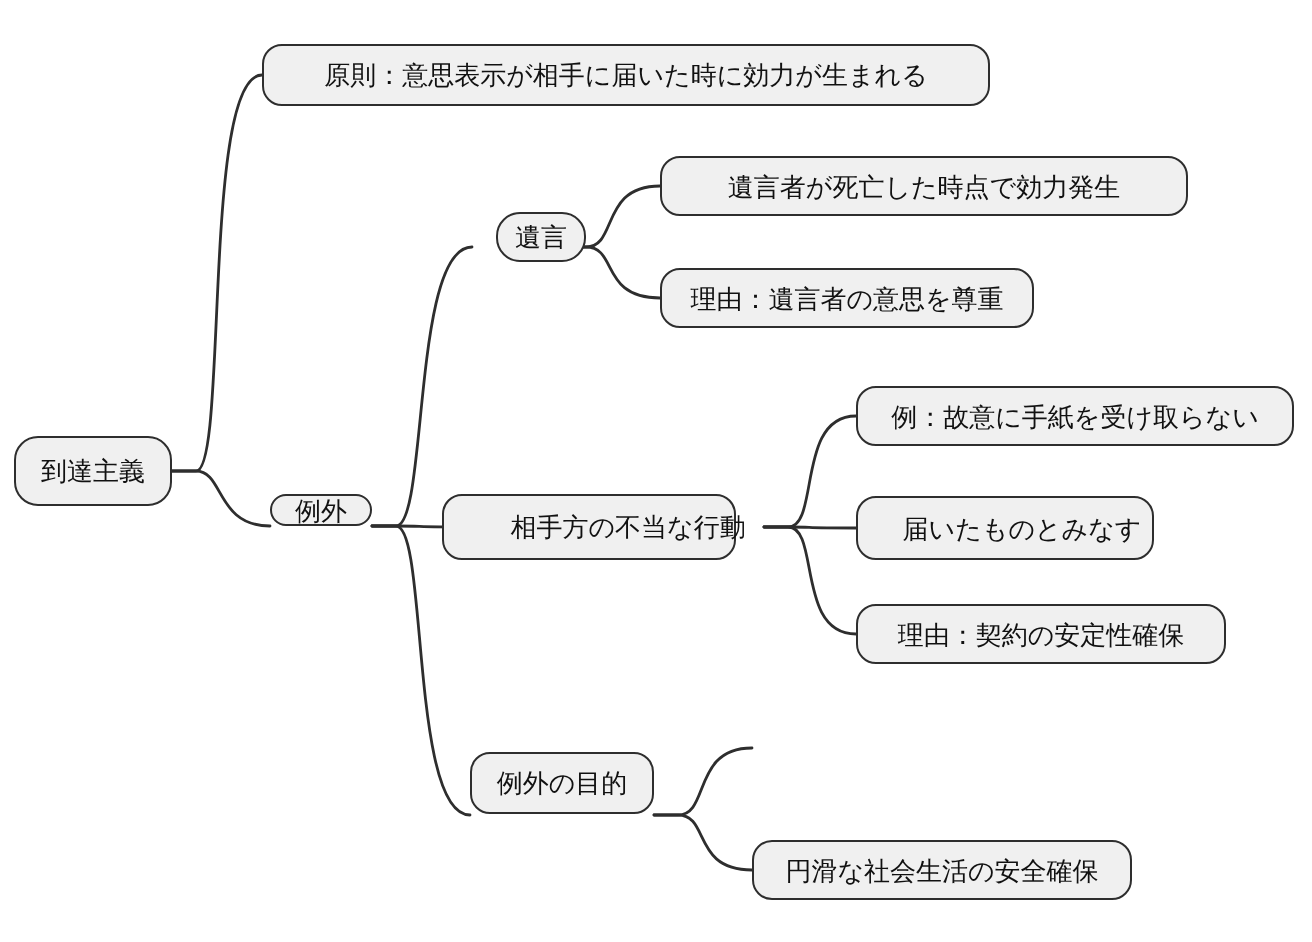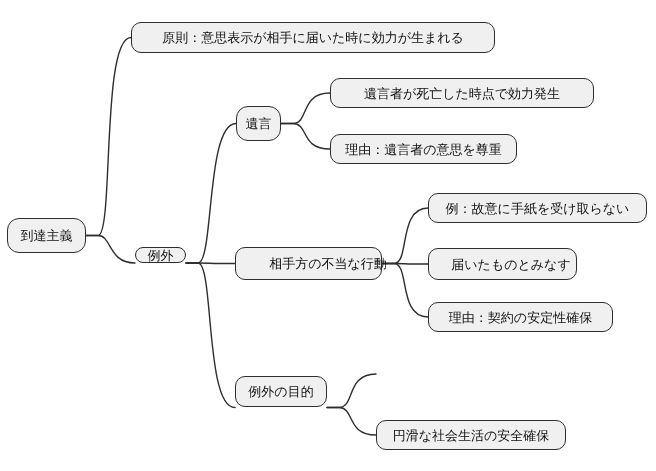--- a/index.html
+++ b/index.html
@@ -40,24 +40,24 @@
     font-size: 13px;
     line-height: 1;
     color: #111111;
     white-space: nowrap;
     cursor: default;
   }
   
   .n-root           { left: 7px;   top: 218px; width: 79px;  height: 35px; border-radius: 12px; }
   .n-principle      { left: 131px; top: 22px;  width: 364px; height: 31px; }
   .n-exception      { left: 135px; top: 247px; width: 51px;  height: 16px; border-radius: 12px; }
-  .n-will           { left: 236px; top: 106px; width: 45px;  height: 35px; border-radius: 12px; }
+  .n-will           { left: 248px; top: 106px; width: 45px;  height: 25px; border-radius: 12px; }
   .n-will-death     { left: 330px; top: 78px;  width: 264px; height: 30px; }
   .n-will-reason    { left: 330px; top: 134px; width: 187px; height: 30px; }
-  .n-unfair         { left: 235px; top: 247px; width: 147px; height: 33px; padding-left: 39px; }
+  .n-unfair         { left: 221px; top: 247px; width: 147px; height: 33px; padding-left: 39px; }
   .n-unfair-example { left: 428px; top: 193px; width: 219px; height: 30px; }
   .n-unfair-deemed  { left: 428px; top: 248px; width: 149px; height: 32px; padding-left: 17px; }
   .n-unfair-reason  { left: 428px; top: 302px; width: 185px; height: 30px; }
   .n-purpose        { left: 235px; top: 376px; width: 92px;  height: 31px; }
   .n-purpose-fair   { left: 376px; top: 358px; width: 146px; height: 32px; }
   .n-purpose-smooth { left: 376px; top: 420px; width: 190px; height: 30px; }
 </style>
 </head>
 <body>
 

